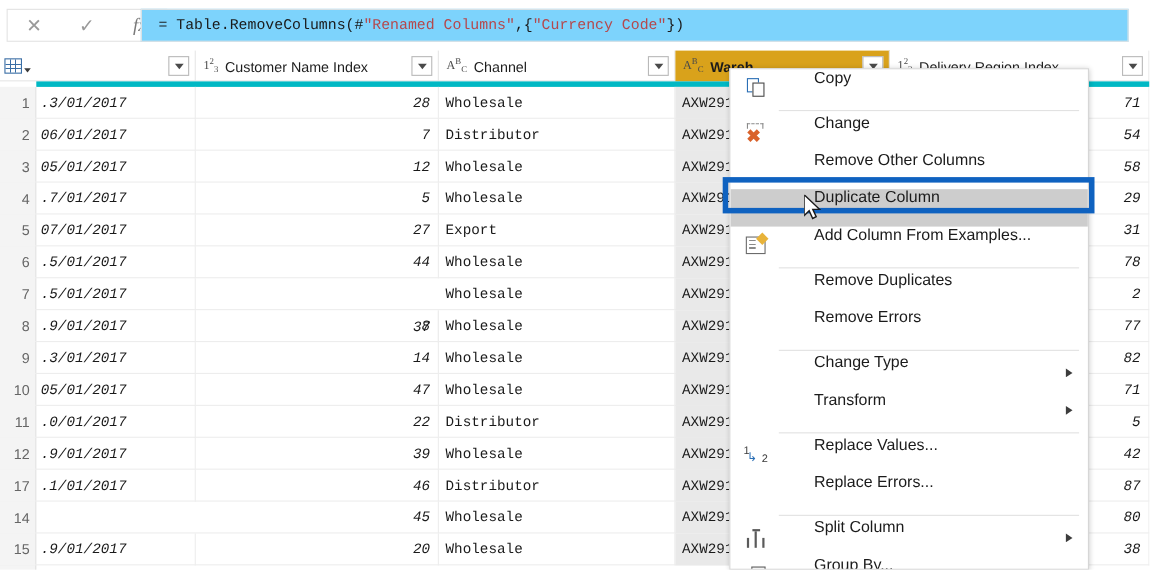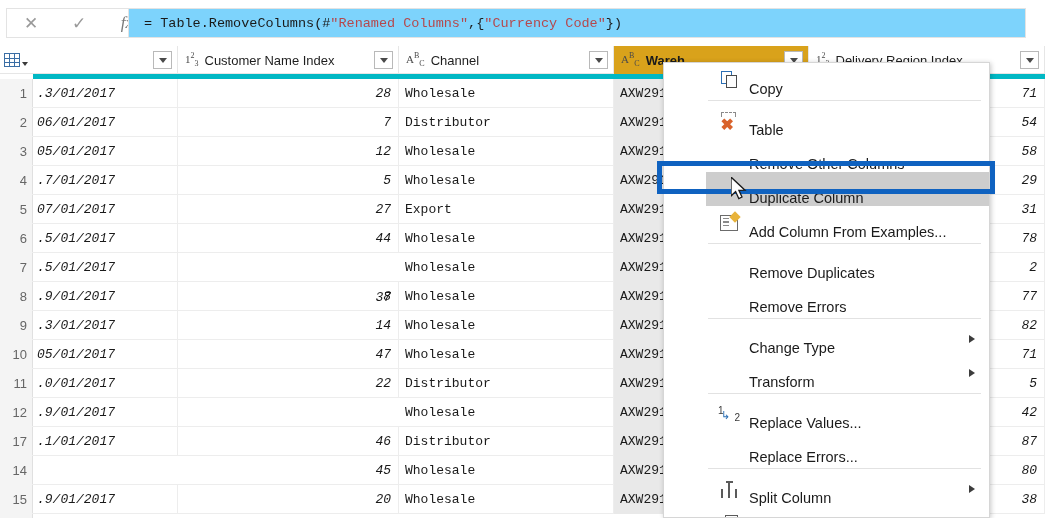--- a/index.html
+++ b/index.html
@@ -117,22 +117,22 @@
   .cell.date { padding-left: 4px; }
 
   
   .ctx-menu {
     position: absolute; left: 663px; top: 62px; width: 327px; height: 456px;
     background: #ffffff; border: 1px solid #d6d6d6;
     box-shadow: 1px 1px 5px rgba(0,0,0,0.22);
     z-index: 40; overflow: hidden;
   }
   .mi {
-    position: relative; height: 34px; display: flex; align-items: flex-end;
-    font-size: 14.5px; color: #1b1b1b; padding-left: 43px; margin-left: 42px;
+    position: relative; height: 34px; display: flex; align-items: flex-start;
+    font-size: 14.5px; color: #1b1b1b; padding-left: 76px;
   }
   .mi.hl { background: #cdcdcd; }
   .mi-icon {
     position: absolute; left: 10px; top: 50%; transform: translateY(-50%);
     width: 26px; height: 22px; display: flex; align-items: center; justify-content: center;
   }
   .mi-arrow {
     position: absolute; right: 14px; top: 50%; transform: translateY(-50%);
     width: 0; height: 0; border-top: 4.5px solid transparent;
     border-bottom: 4.5px solid transparent; border-left: 6px solid #3c3c3c;
@@ -341,20 +341,21 @@
           <div class="rn">11</div>
           <div class="cell date" style="left: 33px; width: 145px;">.0/01/2017</div>
           <div class="cell num" style="left: 178px; width: 221px;">22</div>
           <div class="cell text" style="left: 399px; width: 215px;">Distributor</div>
           <div class="cell selcol" style="left: 614px; width: 195px;">AXW291</div>
           <div class="cell num" style="left: 809px; width: 236px;">5</div>
         </div>
         <div class="data-row" style="top: 352px;">
           <div class="rn">12</div>
           <div class="cell date" style="left: 33px; width: 145px;">.9/01/2017</div>
+          <div class="cell num" style="left: 178px; width: 221px;">39</div>
           <div class="cell text" style="left: 399px; width: 215px;">Wholesale</div>
           <div class="cell selcol" style="left: 614px; width: 195px;">AXW291</div>
           <div class="cell num" style="left: 809px; width: 236px;">42</div>
         </div>
         <div class="data-row" style="top: 381px;">
           <div class="rn">17</div>
           <div class="cell date" style="left: 33px; width: 145px;">.1/01/2017</div>
           <div class="cell num" style="left: 178px; width: 221px;">46</div>
           <div class="cell text" style="left: 399px; width: 215px;">Distributor</div>
           <div class="cell selcol" style="left: 614px; width: 195px;">AXW291</div>
@@ -390,21 +391,21 @@
           <span>Copy</span>
         </div>
         <div class="mi-sep"></div>
         <div class="mi">
           <span class="mi-icon">
             <span class="ic-remove">
               <span class="brk"></span>
               <span class="rx">✖</span>
             </span>
           </span>
-          <span>Table</span>
+          <span>Change</span>
         </div>
         <div class="mi">
           <span>Remove Other Columns</span>
         </div>
         <div class="mi hl">
           <span>Duplicate Column</span>
         </div>
         <div class="mi">
           <span class="mi-icon">
             <span class="ic-addex">

